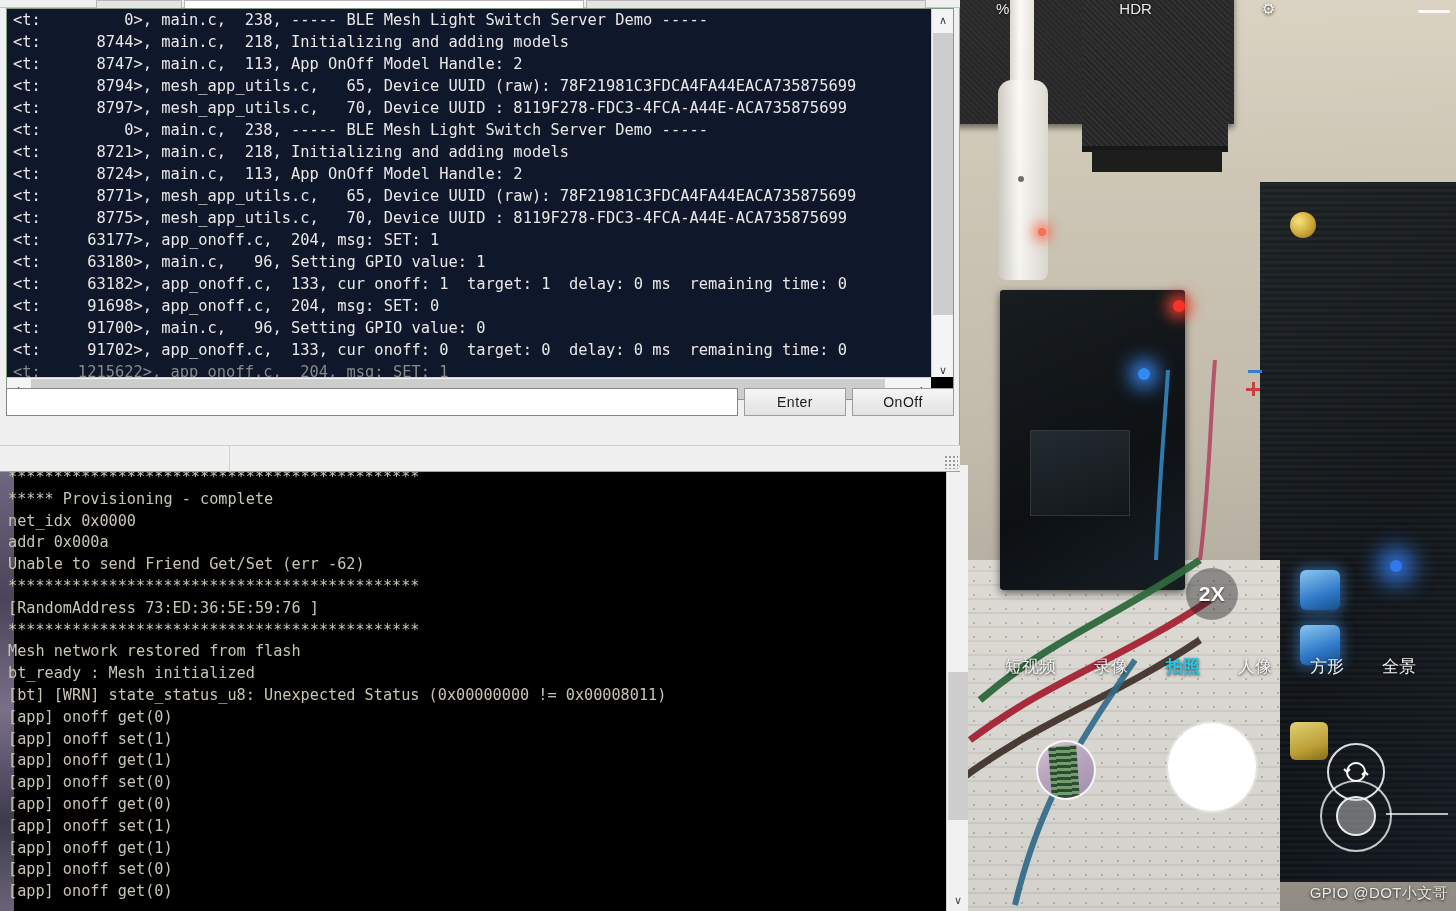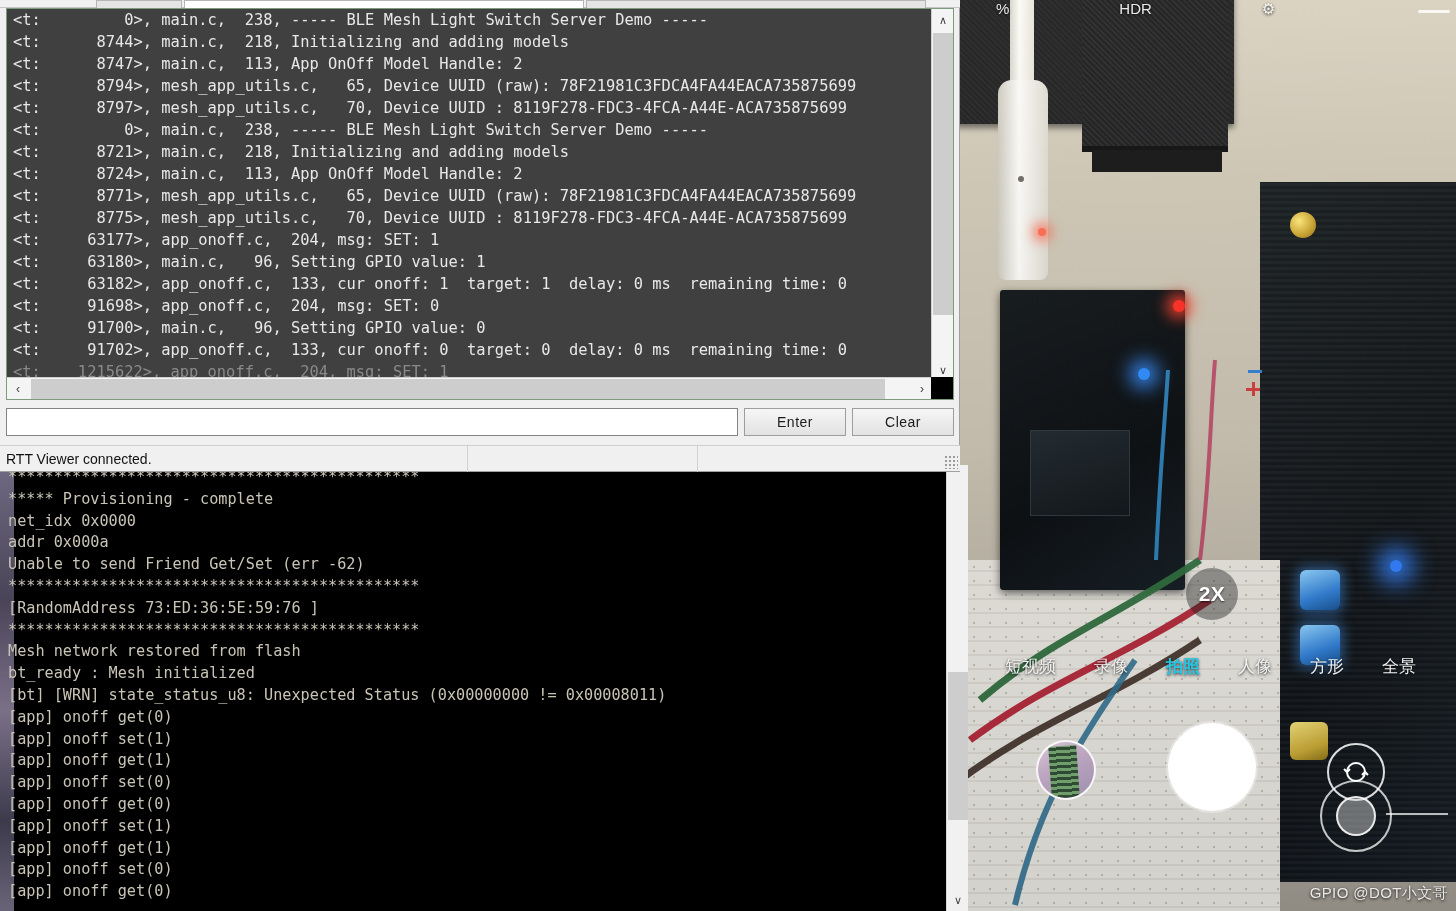--- a/index.html
+++ b/index.html
@@ -260,21 +260,21 @@
   .rtt-term-frame {
     position: absolute; left: 6px; top: 8px;
     width: 948px; height: 392px;
     background: #000;
     border: 1px solid #7f9a7f;
     overflow: hidden;
   }
   .rtt-term {
     position: absolute; left: 0; top: 0;
     width: 1120px; height: 372px;
-    background: #404040;
+    background: #0f172a;
     overflow: hidden;
   }
   .rtt-term-text {
     position: absolute; left: 6px; top: 0px;
     color: #e8e8e8;
     font-family: "DejaVu Sans Mono", "Liberation Mono", monospace;
     font-size: 15.4px;
     line-height: 22px;
     white-space: pre;
   }
@@ -310,21 +310,21 @@
   .rtt-hscroll .thumb {
     position: absolute; left: 24px; top: 1px; width: 854px; height: 20px;
     background: #cdcdcd;
   }
   .rtt-corner {
     position: absolute; right: 0; bottom: 0; width: 22px; height: 22px;
     background: #000;
   }
 
   .rtt-inputrow {
-    position: absolute; left: 6px; top: 408px; width: 948px; height: 28px;
+    position: absolute; left: 6px; top: 388px; width: 948px; height: 28px;
     display: flex; align-items: stretch; gap: 6px;
   }
   .rtt-input {
     flex: 1 1 auto;
     background: #fff;
     border: 1px solid #848484;
     font-family: "Liberation Sans", sans-serif;
     font-size: 13px; padding: 0 4px; color: #000;
   }
   .rtt-btn {
@@ -469,24 +469,23 @@
         <div class="thumb"></div>
         <div class="arrow rt">›</div>
       </div>
 
       <div class="rtt-corner"></div>
     </div>
 
     <div class="rtt-inputrow">
       <input class="rtt-input" type="text" value="" style="">
       <div class="rtt-btn">Enter</div>
-      <div class="rtt-btn">Clear</div>
+      <div class="rtt-btn">OnOff</div>
     </div>
 
     <div class="rtt-status">
-      <div class="cell c1">RTT Viewer connected.</div>
       <div class="cell c2"></div>
       <div class="grip"></div>
     </div>
 
   </div>
 
 </div>
 
 </body></html>

